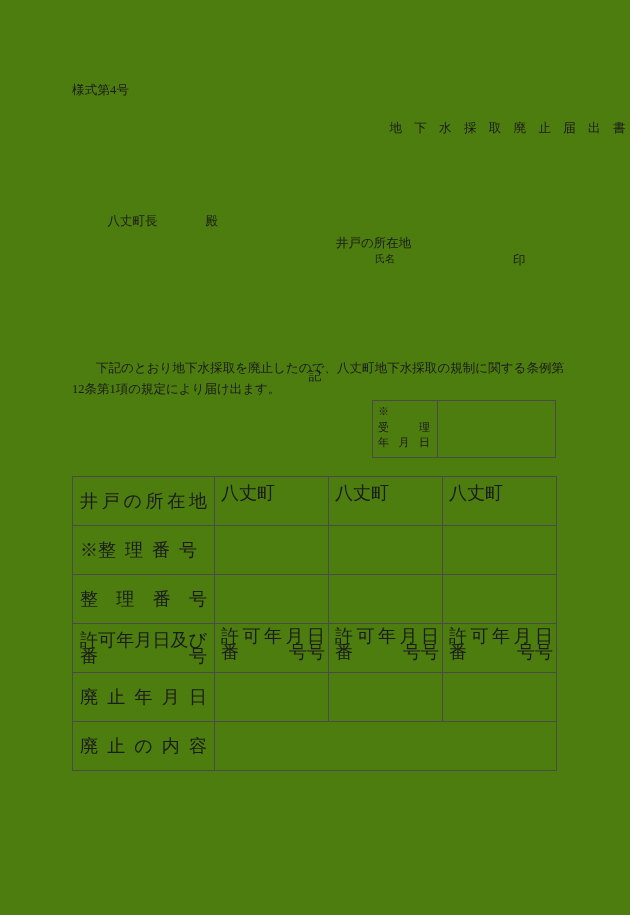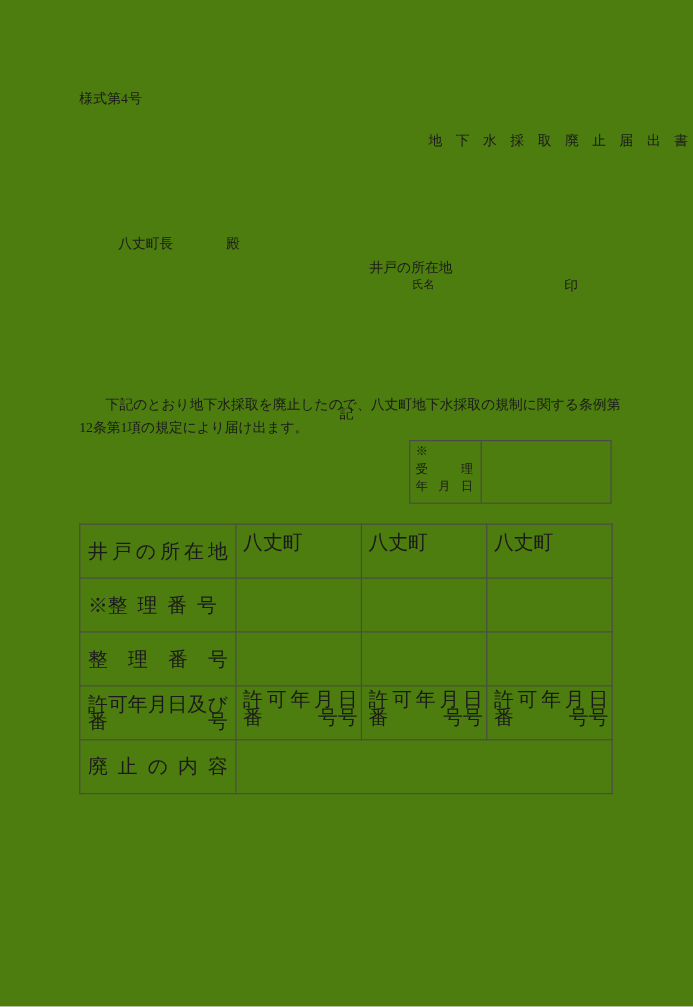--- a/index.html
+++ b/index.html
@@ -249,20 +249,28 @@
           </span>
         </td>
         <td class="val">
           <span class="permit-cell">
             <span class="p1">許可年月日</span>
             <span class="p2"><span>番号</span><span style="float:right">号</span></span>
           </span>
         </td>
       </tr>
 
+      <tr>
+        <td class="lbl">
+          <span class="just">廃止年月日</span>
+        </td>
+        <td class="val"></td>
+        <td class="val"></td>
+        <td class="val"></td>
+      </tr>
 
       <tr class="row-tall">
         <td class="lbl">
           <span class="just">廃止の内容</span>
         </td>
         <td class="val" colspan="3"></td>
       </tr>
     </tbody>
   </table>
 

